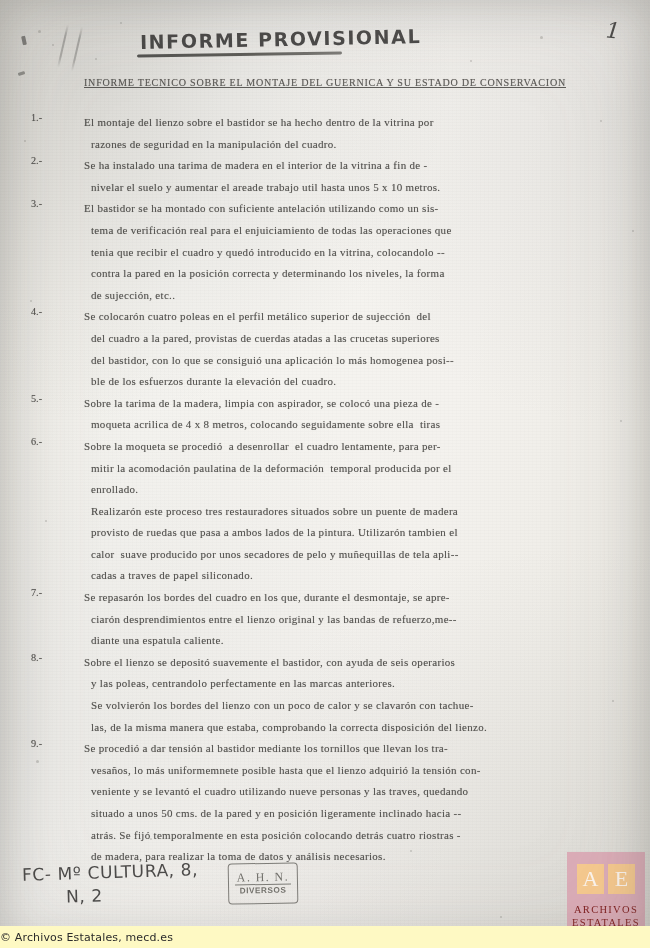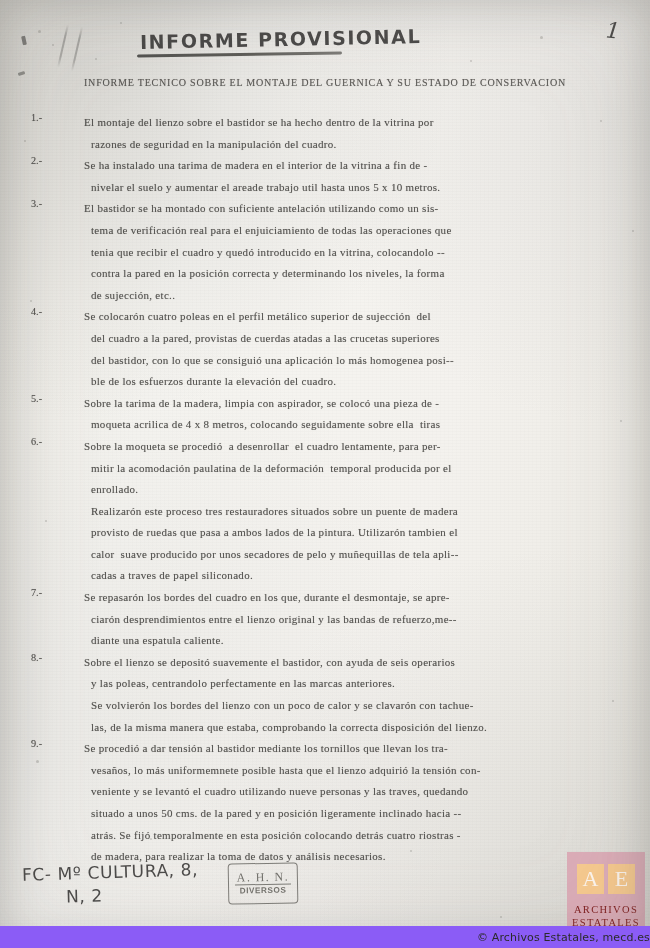--- a/index.html
+++ b/index.html
@@ -47,20 +47,21 @@
 
   
   .typed {
     position: absolute;
     color: #3b3a37;
     font-family: "Liberation Serif", serif;
     letter-spacing: .32px;
     white-space: pre;
     text-shadow: 0 0 .7px rgba(70,68,64,.55);
     opacity: .88;
+    text-decoration: underline;
   }
 
   #typed-subtitle {
     left: 84px;
     top: 77px;
     font-size: 10.1px;
     letter-spacing: .75px;
     opacity: .8;
   }
 
@@ -273,24 +274,24 @@
     opacity: .7;
   }
 
   
   #footer-bar {
     position: absolute;
     left: 0;
     bottom: 0;
     width: 650px;
     height: 22px;
-    background: #8b5cf6;
+    background: #fef9c3;
     display: flex;
     align-items: center;
-    justify-content: flex-end;
+    justify-content: flex-start;
   }
   #footer-caption {
     font-family: "DejaVu Sans", sans-serif;
     font-size: 11px;
     color: #2b2b2b;
     letter-spacing: .15px;
   }
 
   
   .speck {

